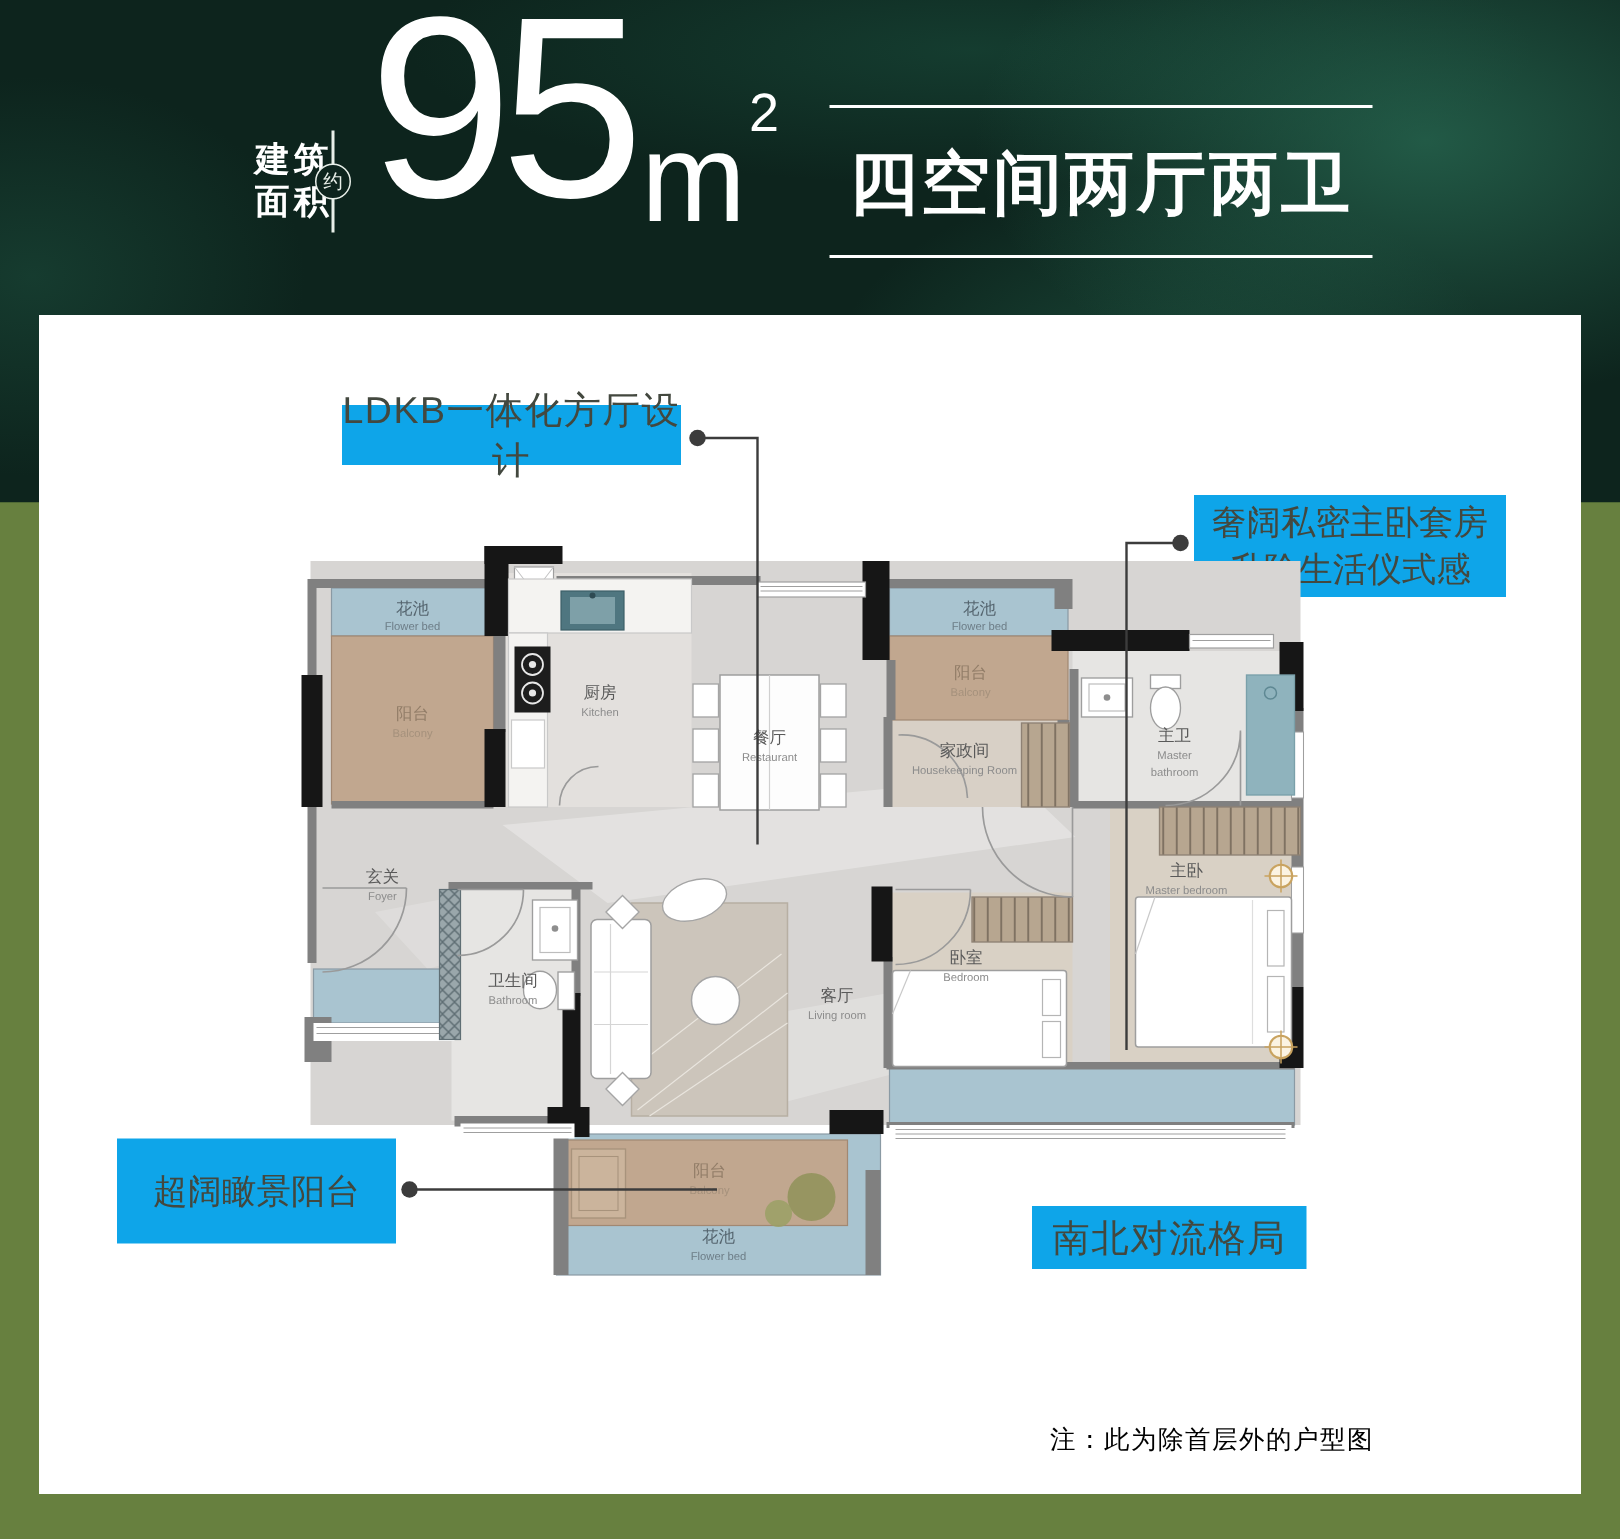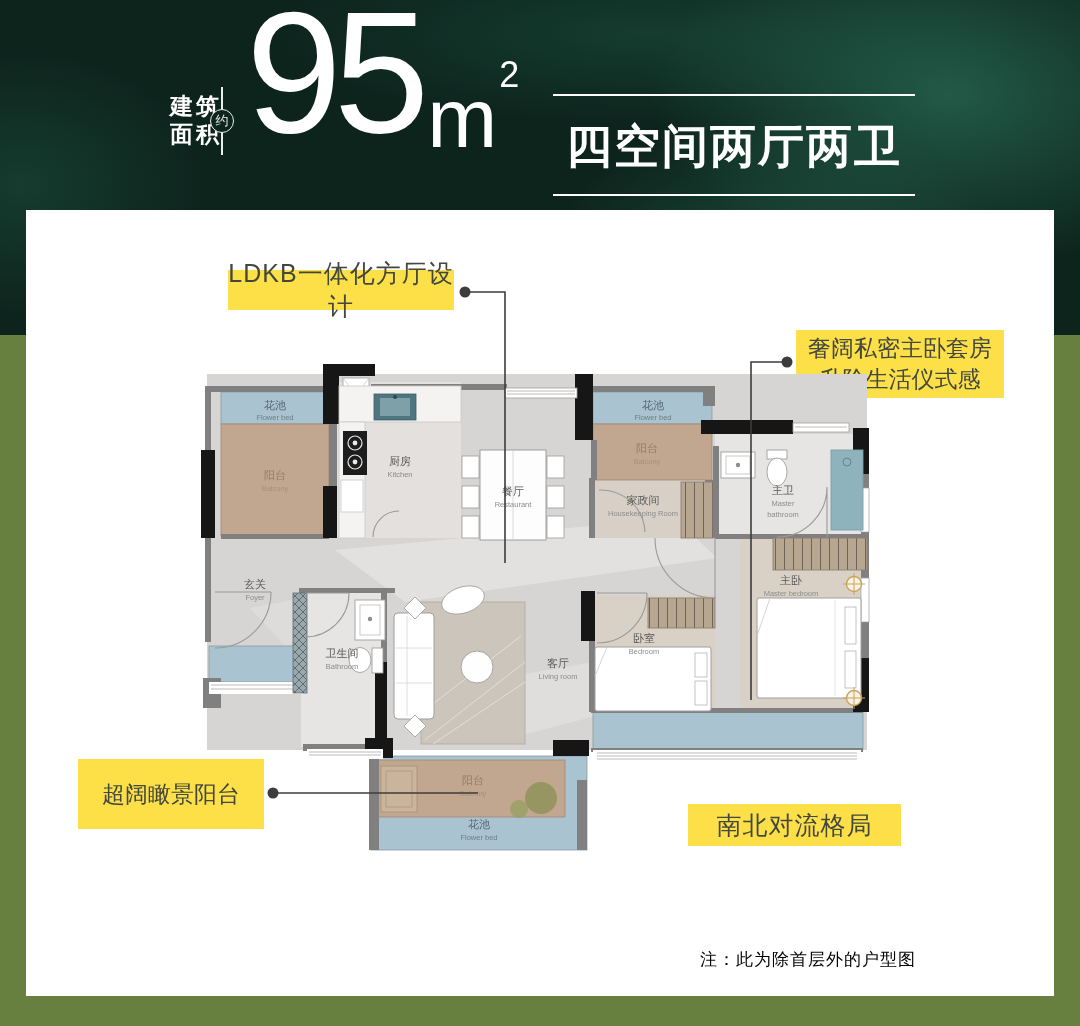--- a/index.html
+++ b/index.html
@@ -35,27 +35,27 @@
   .big-area .unit-wrap{position:relative;margin-left:6px;margin-bottom:6px;}
   .big-area .unit{font-size:84px;line-height:.8;}
   .big-area .sup{position:absolute;right:-22px;top:-28px;font-size:36px;}
   .layout-box{
     left:553px;top:70px;width:362px;border-top:2px solid #fff;border-bottom:2px solid #fff;
     text-align:center;font-size:46px;font-weight:bold;letter-spacing:2px;padding:20px 0 16px 0;
   }
 
   
   .tag{
-    position:absolute;background:#fde047;color:#43483f;text-align:center;
+    position:absolute;background:#0ea5e9;color:#43483f;text-align:center;
     display:flex;flex-direction:column;justify-content:center;
   }
   .tag-ldkb{left:228px;top:270px;width:226px;height:40px;font-size:25px;letter-spacing:1px;}
   .tag-master{left:796px;top:330px;width:208px;height:68px;font-size:23px;line-height:31px;align-items:center;}
   .tag-balcony{left:78px;top:759px;width:186px;height:70px;font-size:23px;line-height:32px;}
-  .tag-airflow{left:688px;top:804px;width:213px;height:42px;font-size:25px;letter-spacing:1px;}
+  .tag-airflow{left:688px;top:804px;width:183px;height:42px;font-size:25px;letter-spacing:1px;}
 
   
   .legend{position:absolute;left:706px;top:921px;display:flex;align-items:center;color:#4e5c66;font-size:17px;}
   .sw{width:82px;height:15px;display:inline-block;}
   .sw-blue{background:#a9c4d0;}
   .sw-tan{background:#c2a890;margin-left:14px;}
   .legend span.lab{margin-left:6px;letter-spacing:1px;}
   .note{position:absolute;left:700px;top:948px;color:#000000;font-size:17px;letter-spacing:1px;}
 
   
@@ -83,21 +83,21 @@
   <div class="approx-badge">约</div>
 
   <div class="hdr big-area" style="position:absolute;">
     <span class="val">95</span>
     <span class="unit-wrap">
       <span class="unit">m</span>
       <span class="sup">2</span>
     </span>
   </div>
 
-  <div class="hdr layout-box" style="position:absolute;margin-top:24px;">四空间两厅两卫</div>
+  <div class="hdr layout-box" style="position:absolute;">四空间两厅两卫</div>
 
   <div class="card"></div>
 
   <div class="tag tag-ldkb">
     <span>LDKB一体化方厅设计</span>
   </div>
   <div class="tag tag-master">
     <span>奢阔私密主卧套房</span>
     <span>升阶生活仪式感</span>
   </div>

